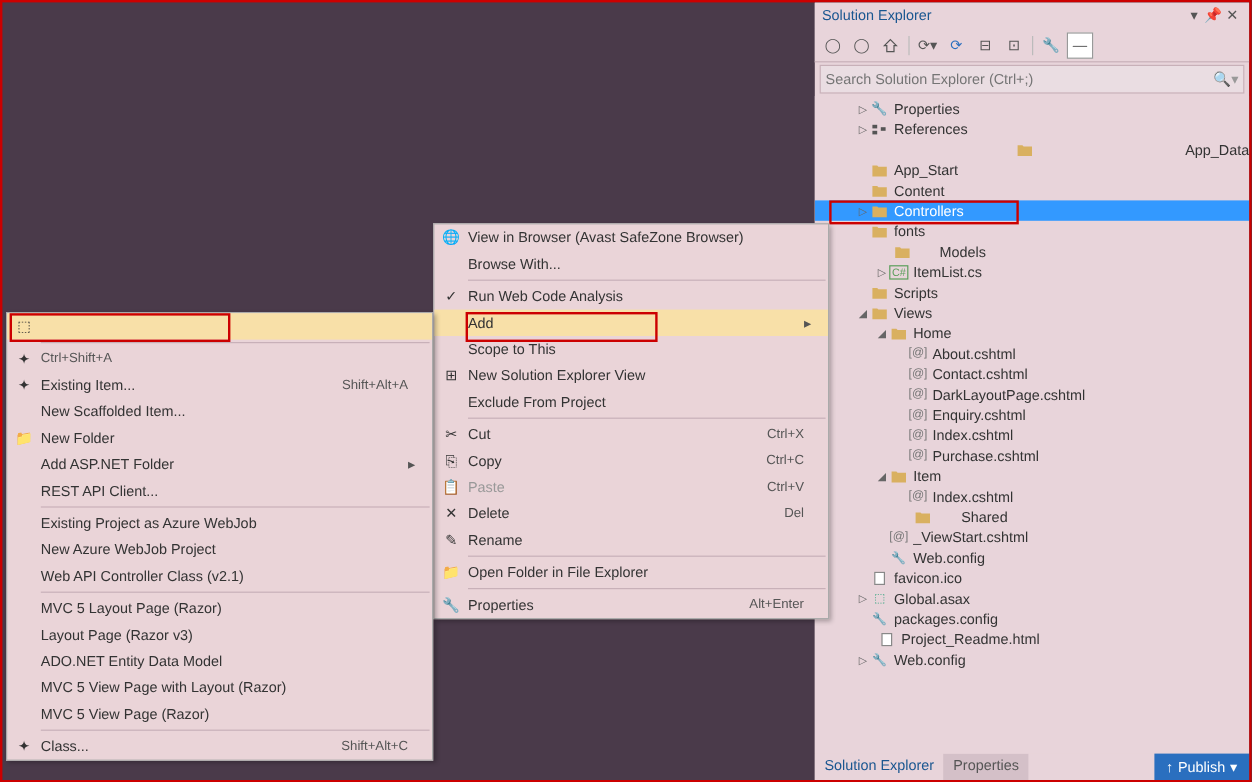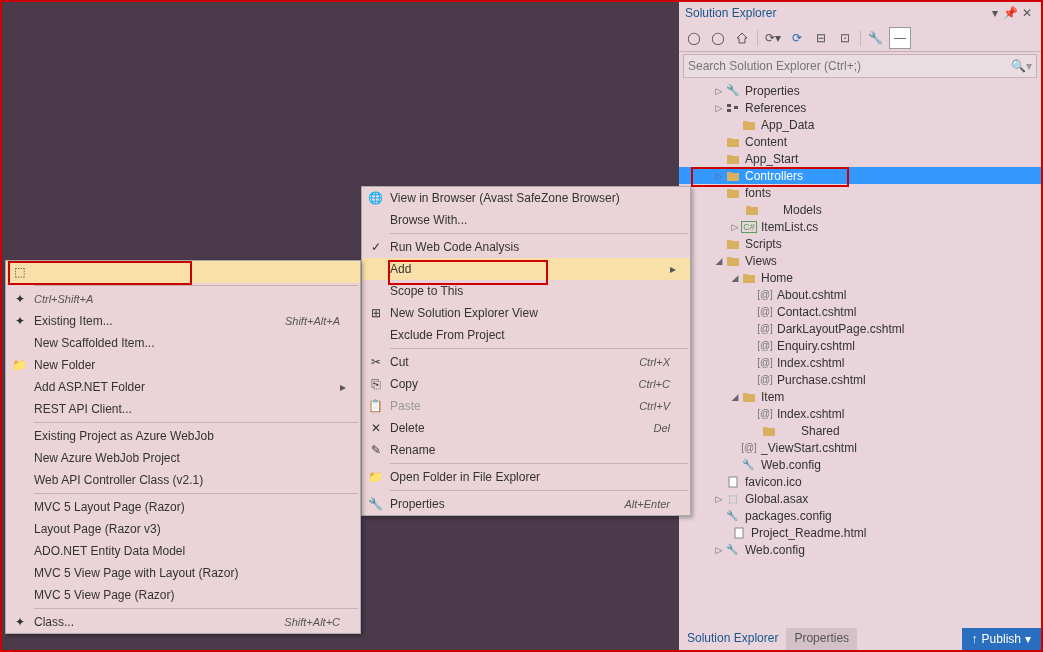--- a/index.html
+++ b/index.html
@@ -27,21 +27,21 @@
 .sol-tab { padding: 3px 8px; background: #d4c0c8; color: #555; }
 .sol-tab.active { background: #e8d4da; color: #1a5690; }
 
 .publish-bar { position: absolute; bottom: 0; right: 0; height: 22px; background: #2a6fbf; color: #fff; padding: 2px 10px; display: flex; align-items: center; gap: 4px; }
 
 
 .ctx-main { position: absolute; left: 359px; top: 184px; width: 330px; background: #ead4d8; border: 1px solid #aaa; box-shadow: 2px 2px 4px rgba(0,0,0,.3); }
 .ctx-row { display: flex; align-items: center; height: 22px; padding-right: 8px; color: #333; cursor: pointer; }
 .ctx-row .gutter { width: 28px; display: flex; align-items: center; justify-content: center; }
 .ctx-row .label { flex: 1; }
-.ctx-row .shortcut { color: #555; font-size: 11px; font-style: italic; }
+.ctx-row .shortcut { color: #555; font-size: 11px; }
 .ctx-row .subarrow { width: 12px; color: #555; }
 .ctx-row.highlighted { background: #f8e0a8; }
 .ctx-row.disabled { color: #999; }
 .ctx-sep { height: 1px; background: #c8b0b8; margin: 2px 2px 2px 28px; }
 .ctx-main .highlight-box2 { position: absolute; border: 2px solid #c00; pointer-events: none; left: 26px; top: 73px; width: 160px; height: 25px; }
 
 
 .ctx-sub { position: absolute; left: 3px; top: 258px; width: 356px; background: #ead4d8; border: 1px solid #aaa; box-shadow: 2px 2px 4px rgba(0,0,0,.3); }
 .ctx-sub .highlight-box3 { position: absolute; border: 2px solid #c00; pointer-events: none; left: 2px; top: 0px; width: 184px; height: 24px; }
 
@@ -91,46 +91,46 @@
         <span class="arrow">▷</span>
         <span class="icon">
           <svg width="14" height="12">
             <rect x="1" y="2" width="4" height="3" fill="#555"></rect>
             <rect x="1" y="7" width="4" height="3" fill="#555"></rect>
             <rect x="8" y="4" width="4" height="3" fill="#555"></rect>
           </svg>
         </span>
         <span>References</span>
       </div>
-      <div class="node" style="padding-left: 50px;">
+      <div class="node" style="padding-left: 34px; justify-content: space-between;">
         <span class="arrow"></span>
         <span class="icon">
           <svg width="14" height="12">
             <path class="folder-ico" d="M1 2 H5 L6 3 H13 V11 H1 Z"></path>
           </svg>
         </span>
         <span>App_Data</span>
       </div>
       <div class="node" style="padding-left: 34px;">
         <span class="arrow"></span>
         <span class="icon">
           <svg width="14" height="12">
             <path class="folder-ico" d="M1 2 H5 L6 3 H13 V11 H1 Z"></path>
           </svg>
         </span>
+        <span>App_Start</span>
+      </div>
+      <div class="node" style="padding-left: 34px;">
+        <span class="arrow"></span>
+        <span class="icon">
+          <svg width="14" height="12">
+            <path class="folder-ico" d="M1 2 H5 L6 3 H13 V11 H1 Z"></path>
+          </svg>
+        </span>
         <span>Content</span>
-      </div>
-      <div class="node" style="padding-left: 34px;">
-        <span class="arrow"></span>
-        <span class="icon">
-          <svg width="14" height="12">
-            <path class="folder-ico" d="M1 2 H5 L6 3 H13 V11 H1 Z"></path>
-          </svg>
-        </span>
-        <span>App_Start</span>
       </div>
       <div class="node selected" style="padding-left: 34px;">
         <span class="arrow">▷</span>
         <span class="icon">
           <svg width="14" height="12">
             <path class="folder-ico" d="M1 2 H5 L6 3 H13 V11 H1 Z"></path>
           </svg>
         </span>
         <span>Controllers</span>
       </div>

